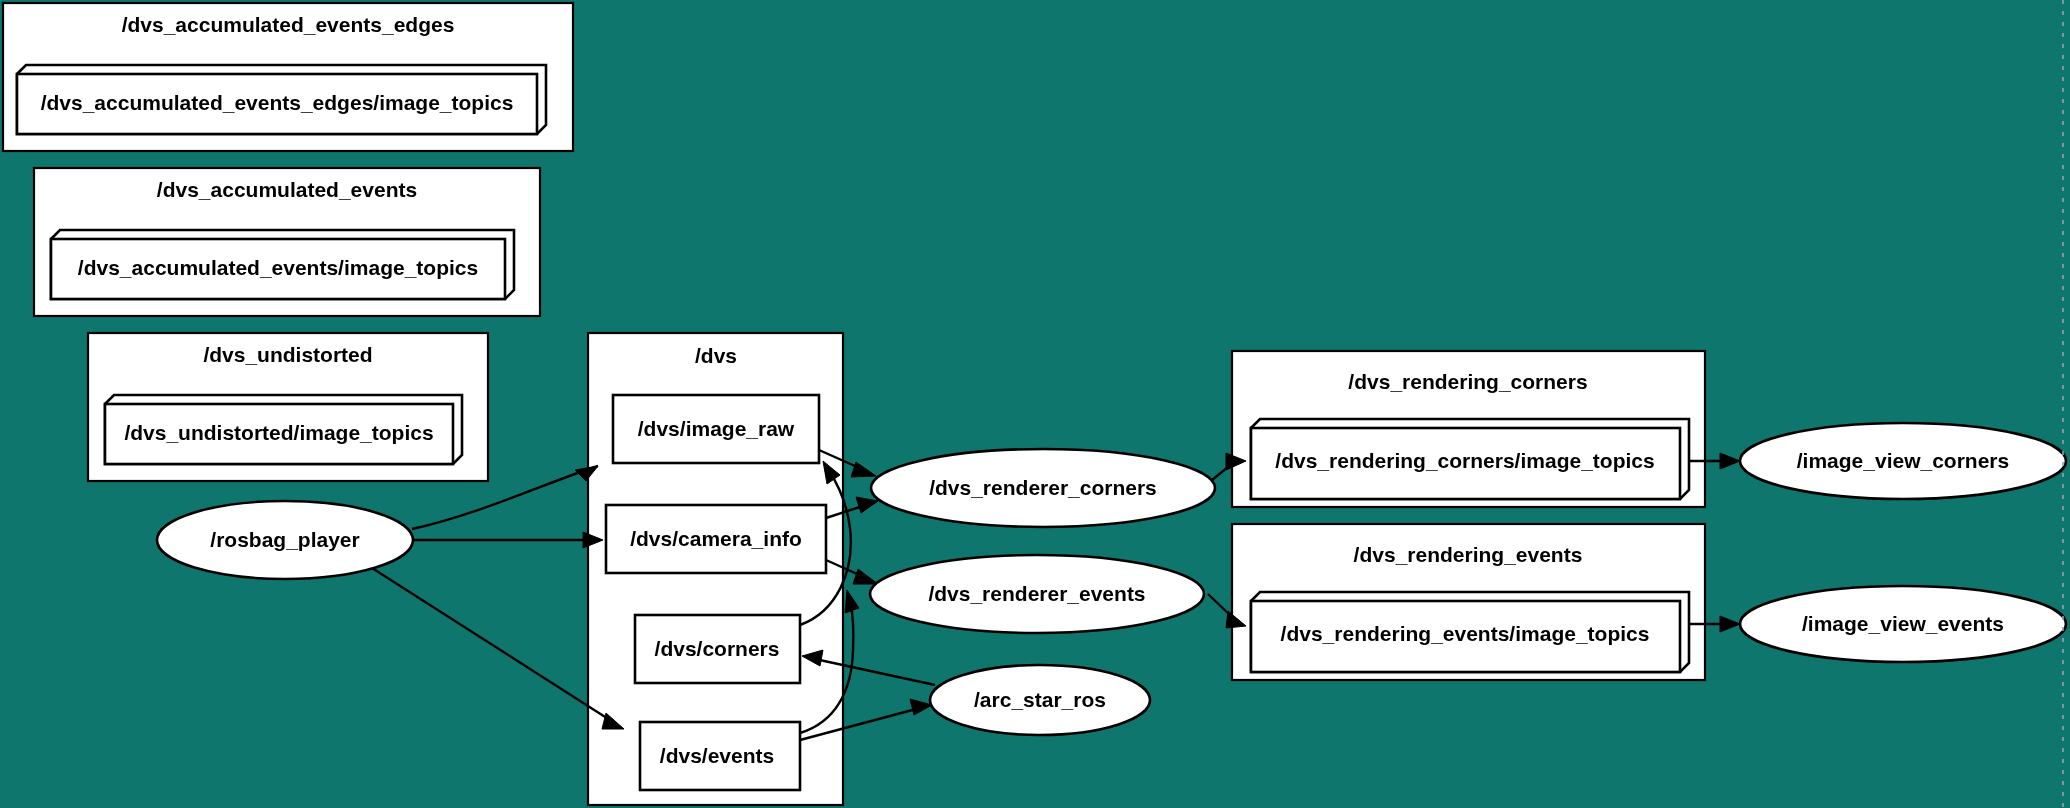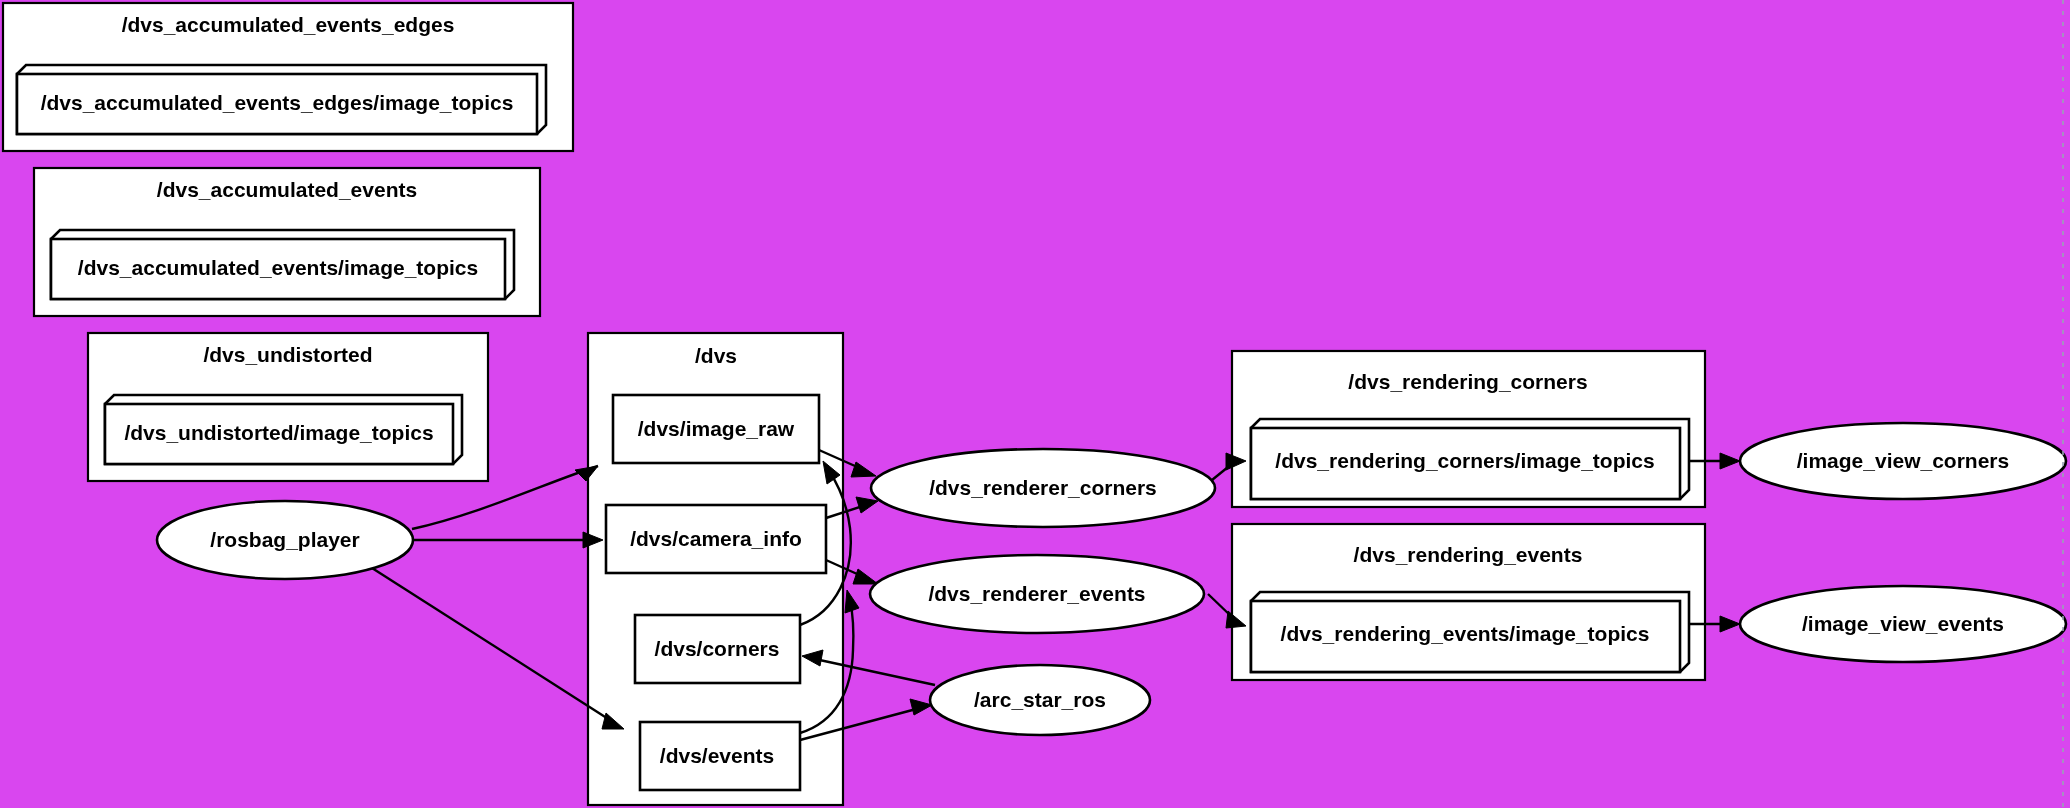--- a/index.html
+++ b/index.html
@@ -7,21 +7,21 @@
     padding: 0;
     background: #ffffff;
   }
   body {
     font-family: "Liberation Sans", sans-serif;
   }
   #canvas-wrap {
     position: relative;
     width: 2070px;
     height: 808px;
-    background: #d946ef;
+    background: #0f766e;
     overflow: hidden;
   }
   svg#graph {
     display: block;
     width: 2070px;
     height: 808px;
   }
   .cluster-box {
     fill: #ffffff;
     stroke: #000000;

